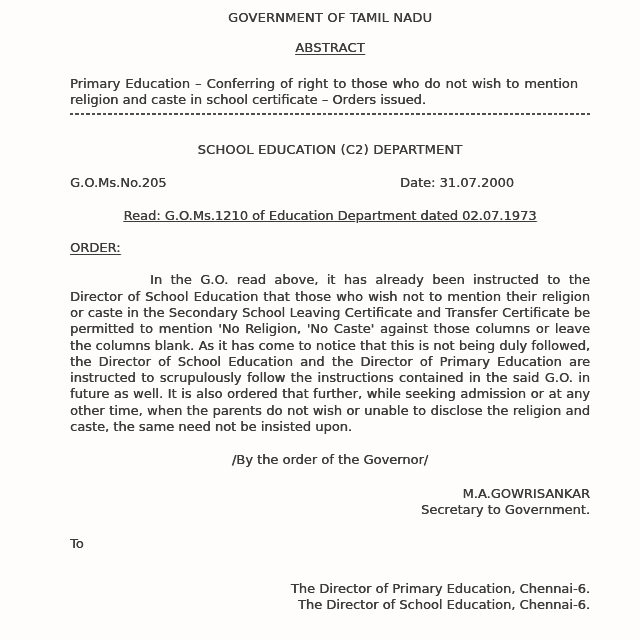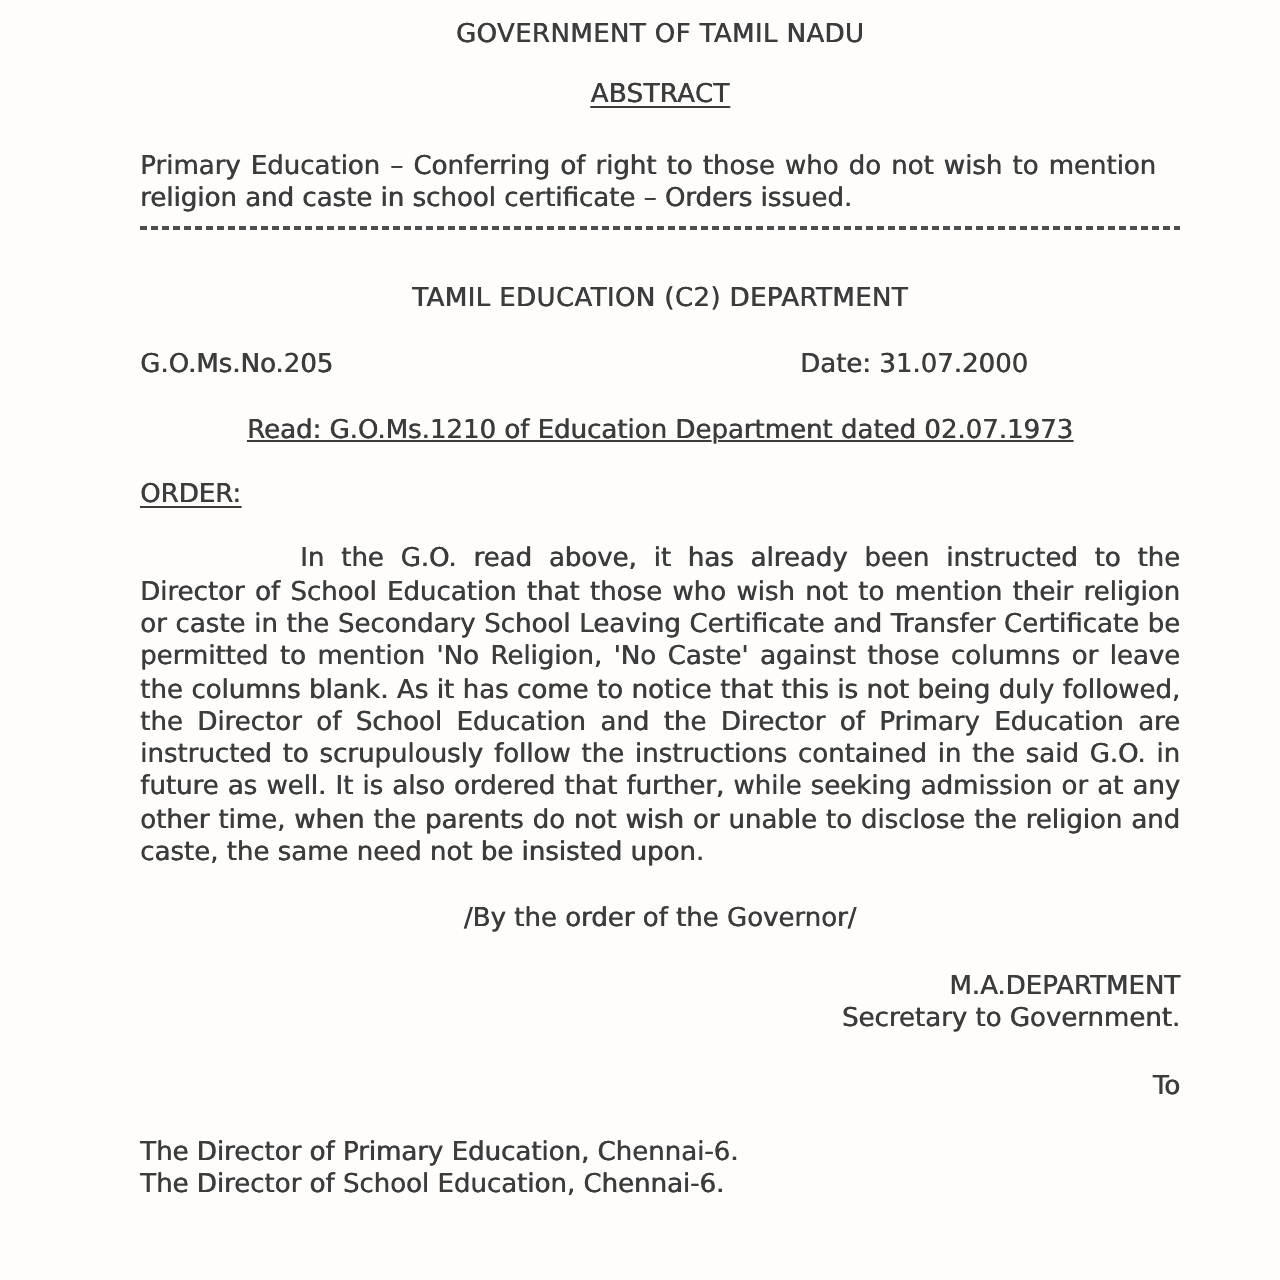--- a/index.html
+++ b/index.html
@@ -72,56 +72,56 @@
   .by-order {
     text-align: center;
     margin-top: 17px;
   }
   .signature {
     text-align: right;
     margin-top: 17px;
   }
   .to-label {
     margin-top: 18px;
-    text-align: right;
   }
   .addressees {
-    margin-top: 16px;
+    margin-top: 28px;
+    text-align: right;
   }
 </style>
 </head>
 <body>
 
 <div class="page">
 
   <div class="gov-title">GOVERNMENT OF TAMIL NADU</div>
 
   <div class="abstract-heading">ABSTRACT</div>
 
   <p class="abstract-text">Primary Education – Conferring of right to those who do not wish to mention religion and caste in school certificate – Orders issued.</p>
 
   <div class="divider"></div>
 
-  <div class="department">TAMIL EDUCATION (C2) DEPARTMENT</div>
+  <div class="department">SCHOOL EDUCATION (C2) DEPARTMENT</div>
 
   <div class="meta-row">
     <span>G.O.Ms.No.205</span>
     <span class="date">Date: 31.07.2000</span>
   </div>
 
   <div class="read-line">Read: G.O.Ms.1210 of Education Department dated 02.07.1973</div>
 
   <div class="order-heading">ORDER:</div>
 
   <p class="order-paragraph">In the G.O. read above, it has already been instructed to the Director of School Education that those who wish not to mention their religion or caste in the Secondary School Leaving Certificate and Transfer Certificate be permitted to mention 'No Religion, 'No Caste' against those columns or leave the columns blank.  As it has come to notice that this is not being duly followed, the Director of School Education and the Director of Primary Education are instructed to scrupulously follow the instructions contained in the said G.O. in future as well.  It is also ordered that further, while seeking admission or at any other time, when the parents do not wish or unable to disclose the religion and caste, the same need not be insisted upon.</p>
 
   <div class="by-order">/By the order of the Governor/</div>
 
   <div class="signature">
-    <div>M.A.DEPARTMENT</div>
+    <div>M.A.GOWRISANKAR</div>
     <div>Secretary to Government.</div>
   </div>
 
   <div class="to-label">To</div>
 
   <div class="addressees">
     <div>The Director of Primary Education, Chennai-6.</div>
     <div>The Director of School Education, Chennai-6.</div>
   </div>
 

